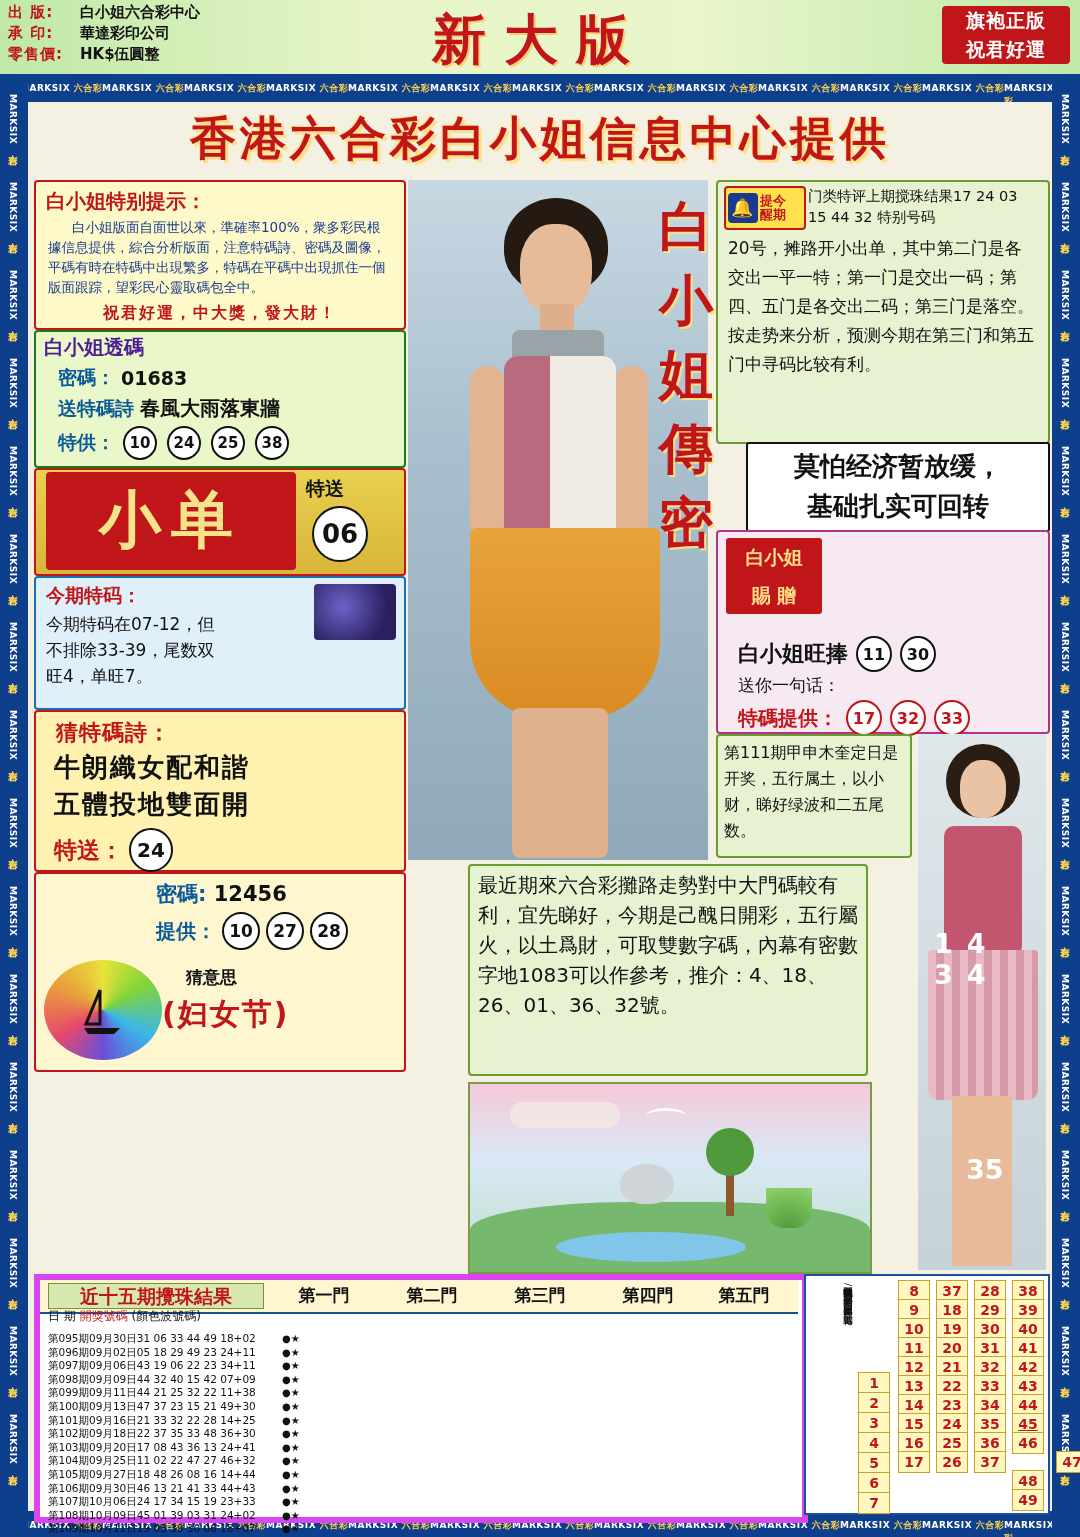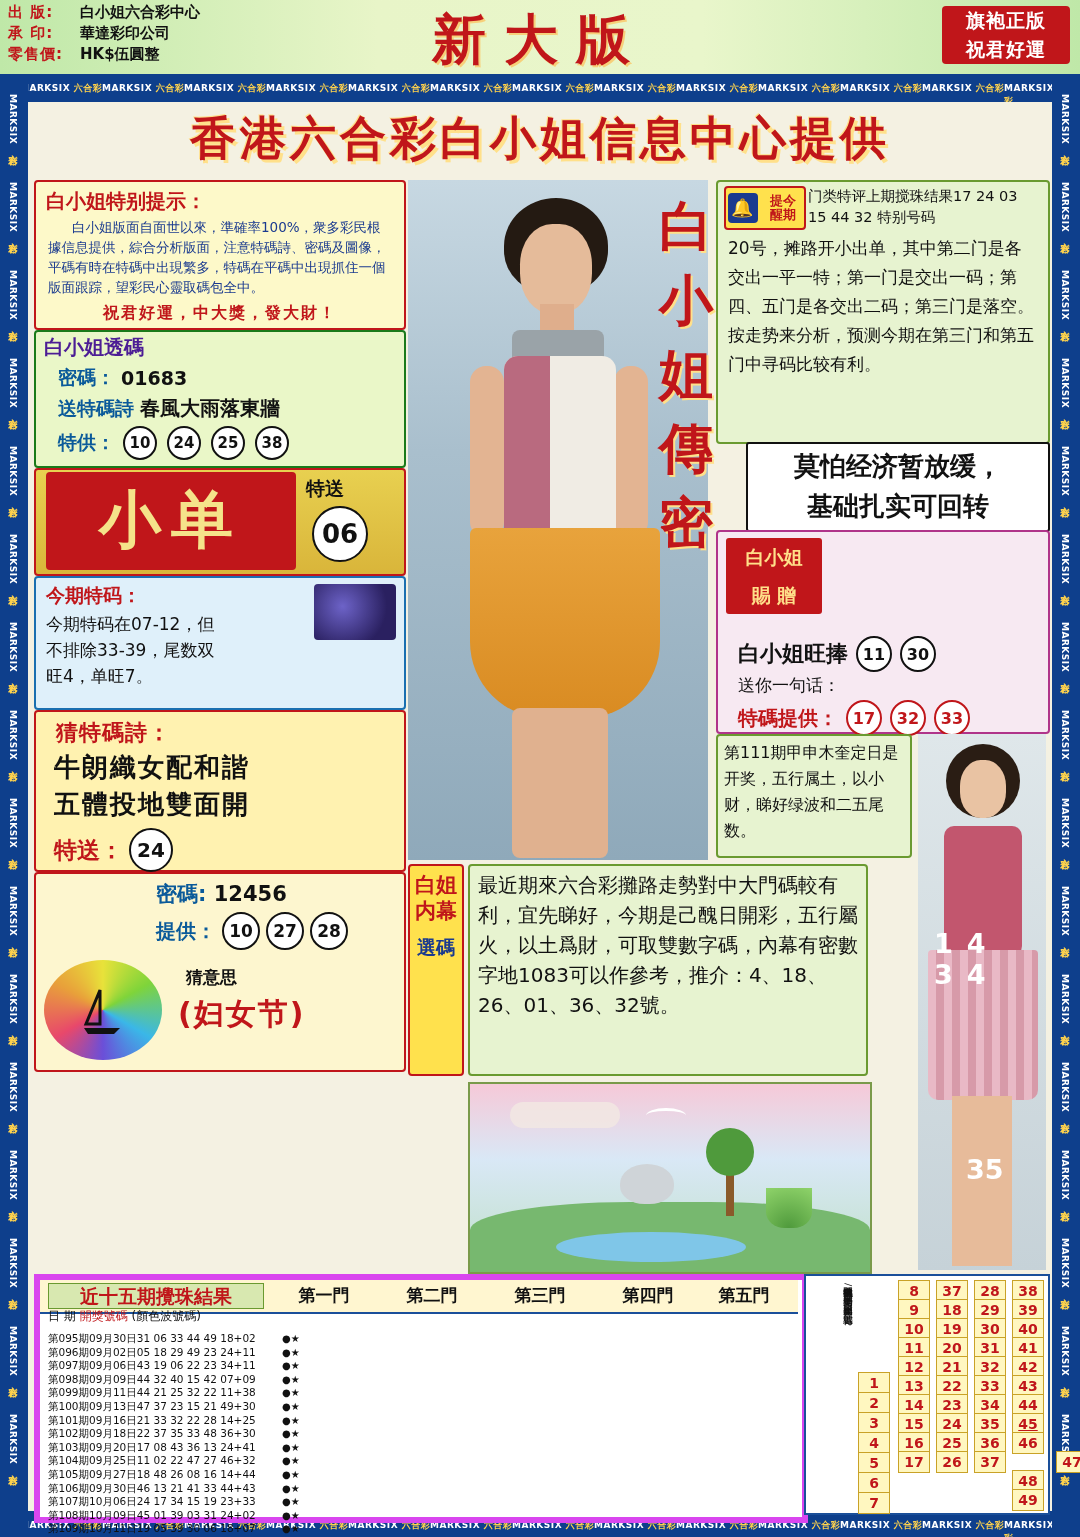--- a/index.html
+++ b/index.html
@@ -90,21 +90,21 @@
   .mitu{position:absolute;left:6px;top:770px;width:368px;height:196px;
     background:#fdf6cf;border:2px solid #c0161a;border-radius:4px;}
   .mitu .mcode{position:absolute;left:120px;top:6px;font-size:21px;font-weight:bold;color:#111;}
   .mitu .mcode .k{color:#0a5a9a;}
   .mitu .prov{position:absolute;left:120px;top:38px;display:flex;align-items:center;font-size:20px;font-weight:bold;color:#0a5a9a;}
   .mitu .prov .ball{width:34px;height:34px;font-size:17px;margin-left:6px;}
   .mitu .disc{position:absolute;left:8px;top:86px;width:118px;height:100px;border-radius:50%;
     background:conic-gradient(#e8e23a,#7fd43a,#3ab7e8,#6b4fd8,#e8486b,#e8a03a,#e8e23a);}
   .mitu .disc .sail{position:absolute;left:30px;top:24px;width:54px;height:54px;}
   .mitu .guess{position:absolute;left:150px;top:92px;font-size:17px;color:#111;font-weight:bold;}
-  .mitu .ans{position:absolute;left:142px;top:120px;font-size:30px;color:#c0161a;font-weight:bold;letter-spacing:2px;}
+  .mitu .ans{position:absolute;left:126px;top:120px;font-size:30px;color:#c0161a;font-weight:bold;letter-spacing:2px;}
 
   
   .model{position:absolute;left:380px;top:78px;width:300px;height:680px;
     background:linear-gradient(180deg,#c7d8e2 0%,#a9bfcd 40%,#8fa9ba 100%);overflow:hidden;}
   .model .hair{position:absolute;left:96px;top:18px;width:104px;height:96px;border-radius:50% 50% 45% 45%;background:#241a12;}
   .model .face{position:absolute;left:112px;top:44px;width:72px;height:90px;border-radius:45%;background:#e5bb9a;}
   .model .neck{position:absolute;left:132px;top:124px;width:34px;height:36px;background:#dfae8c;}
   .model .collar{position:absolute;left:104px;top:150px;width:92px;height:34px;border-radius:8px;background:#9aa3a8;}
   .model .torso{position:absolute;left:96px;top:176px;width:112px;height:180px;border-radius:14px 14px 6px 6px;background:#f0ece4;}
   .model .torso2{position:absolute;left:96px;top:176px;width:46px;height:180px;border-radius:14px 0 0 6px;background:#b96a7f;}
@@ -118,21 +118,21 @@
     color:#c0161a;font-size:54px;font-weight:bold;line-height:74px;text-align:center;
     text-shadow:2px 2px 0 #ffe08a;}
 
   
   .rtop{position:absolute;left:688px;top:78px;width:330px;height:260px;
     background:#e7f3d0;border:2px solid #6a9a30;border-radius:4px;}
   .rtop .badge{position:absolute;left:6px;top:4px;width:78px;height:40px;background:#ffe14d;
     border:2px solid #c0161a;border-radius:4px;display:flex;align-items:center;}
   .rtop .badge .bell{width:30px;height:30px;margin-left:2px;border-radius:4px;background:#1a3a8f;
     color:#ffe14d;font-size:18px;text-align:center;line-height:30px;}
-  .rtop .badge .bt{font-size:13px;color:#c0161a;font-weight:bold;line-height:14px;margin-left:12px;}
+  .rtop .badge .bt{font-size:13px;color:#c0161a;font-weight:bold;line-height:14px;margin-left:2px;}
   .rtop .hd{position:absolute;left:90px;top:4px;width:232px;font-size:14.5px;color:#111;line-height:21px;}
   .rtop p{position:absolute;left:10px;top:52px;width:310px;font-size:17px;color:#111;line-height:29px;margin:0;}
 
   .slogan{position:absolute;left:718px;top:340px;width:300px;height:84px;background:#fff;
     border:2px solid #111;border-radius:3px;color:#111;font-size:26px;font-weight:bold;
     text-align:center;line-height:40px;padding-top:2px;}
   .rwang{position:absolute;left:688px;top:428px;width:330px;height:200px;
     background:#f7e9f2;border:2px solid #b0348a;border-radius:4px;}
   .rwang .seal{position:absolute;left:8px;top:6px;width:96px;height:76px;background:#c0161a;
     color:#ffe08a;font-size:19px;font-weight:bold;text-align:center;line-height:38px;border-radius:3px;}
@@ -432,24 +432,20 @@
     <div class="girl2">
       <div class="hair"></div>
       <div class="face"></div>
       <div class="top"></div>
       <div class="skirt"></div>
       <div class="legs"></div>
     </div>
     <div class="num1434">14  34</div>
     <div class="num35">35</div>
 
-    <div class="tabvert">
-      <span>白姐内幕</span>
-      <span class="sel">選碼</span>
-    </div>
     <div class="neimu">最近期來六合彩攤路走勢對中大門碼較有利，宜先睇好，今期是己醜日開彩，五行屬火，以土爲財，可取雙數字碼，內幕有密數字地1083可以作參考，推介：4、18、26、01、36、32號。</div>
 
     <div class="cartoon">
       <div class="cloud"></div>
       <div class="bird"></div>
       <div class="hill"></div>
       <div class="water"></div>
       <div class="mouse"></div>
       <div class="trunk"></div>
       <div class="tree"></div>

